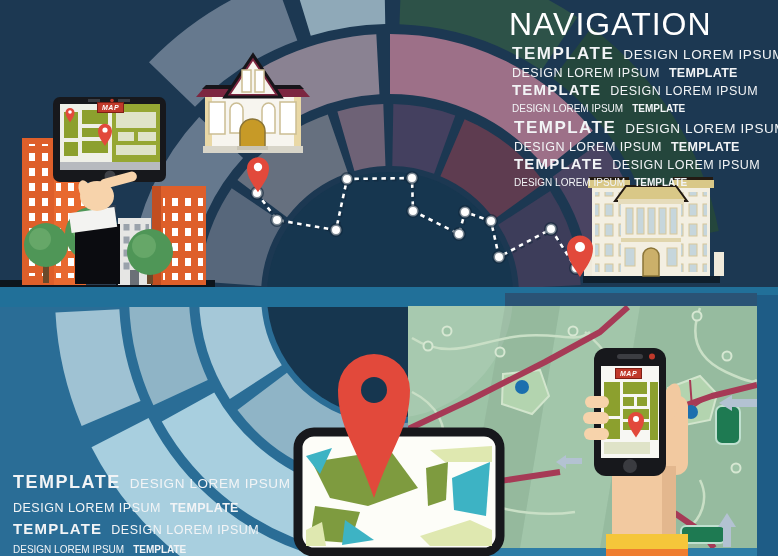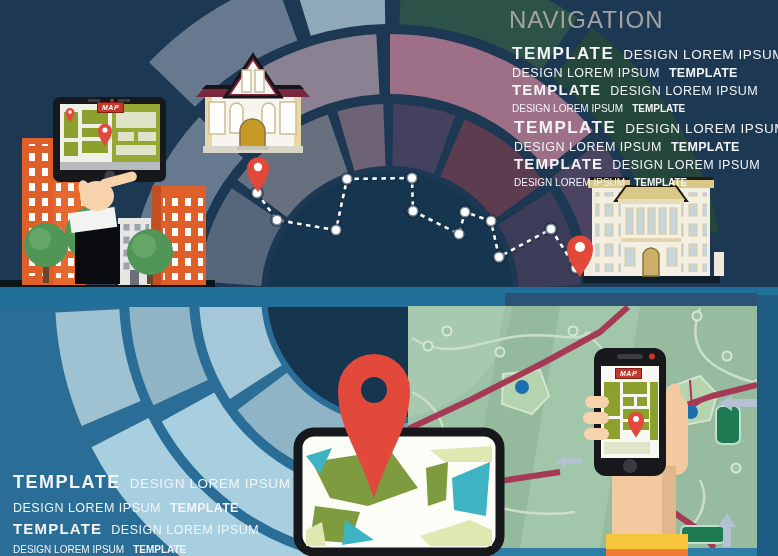--- a/index.html
+++ b/index.html
@@ -1,20 +1,20 @@
 <!DOCTYPE html>
 <html><head>
 <meta charset="utf-8">
 <style>
   html,body{margin:0;padding:0;background:#10202f;}
   .stage{position:relative;width:778px;height:556px;overflow:hidden;
          background:#1c3852;font-family:"Liberation Sans",sans-serif;}
   .stage svg{position:absolute;left:0;top:0;}
   .overlay{position:absolute;color:#eef2f5;}
-  .title{left:509px;top:6px;font-size:24px;letter-spacing:1px;font-weight:400;color:#a3a3a3;}
+  .title{left:509px;top:6px;font-size:32px;letter-spacing:1px;font-weight:400;color:#ffffff;}
   .tgroup{position:absolute;white-space:nowrap;color:#f2f4f6;}
   .tl{display:block;}
   .tl .sec{margin-left:9px;}
   .b17{font-weight:700;font-size:17px;letter-spacing:1.5px;}
   .b18{font-weight:700;font-size:18px;letter-spacing:1.5px;}
   .r14{font-size:13.5px;letter-spacing:.6px;}
   .r13{font-size:12.5px;letter-spacing:.5px;}
   .b13{font-weight:700;font-size:12.5px;letter-spacing:.3px;}
   .b15{font-weight:700;font-size:15px;letter-spacing:1.2px;}
   .r10{font-size:10px;letter-spacing:0;}

